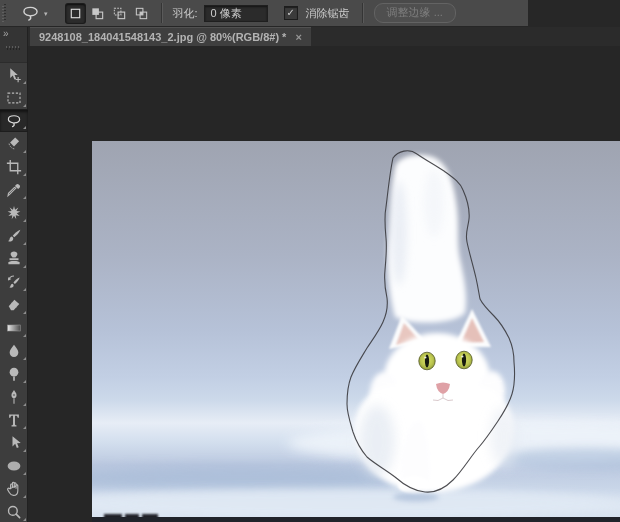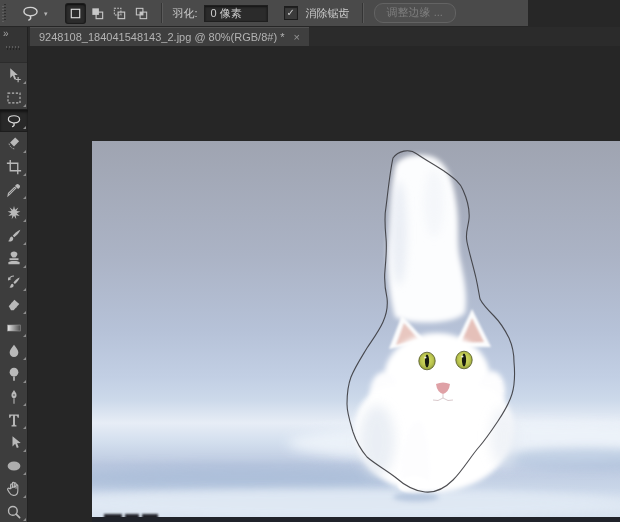--- a/index.html
+++ b/index.html
@@ -28,21 +28,21 @@
   .check-wrap{display:flex;align-items:center;gap:6px;margin-left:16px;}
   .checkbox{width:12px;height:12px;background:#3b3b3b;border:1px solid #1d1d1d;
     box-shadow:inset 0 1px 1px rgba(0,0,0,.5);display:flex;align-items:center;justify-content:center;
     color:#cdcdcd;font-size:10px;line-height:1;}
   .btn-refine{height:18px;padding:0 12px;border-radius:9px;background:#4f4f4f;
     border:1px solid #636363;color:#7e7e7e;font-size:11px;line-height:16px;white-space:nowrap;}
 
   
   .tab-row{position:absolute;left:28px;top:27px;right:0;height:19px;background:#2b2b2b;display:flex;align-items:stretch;}
   .tab{margin-left:2px;background:#3f3f3f;border-top:1px solid #515151;box-sizing:border-box;
-    display:flex;align-items:center;gap:9px;padding:0 9px;font-size:11px;color:#b3b3b3;white-space:nowrap;}
+    display:flex;align-items:center;gap:9px;padding:0 9px;font-size:11px;color:#b3b3b3;white-space:nowrap;font-weight:bold;}
   .tab-close{color:#969696;font-size:11px;line-height:1;}
 
   
   .toolbar{position:absolute;left:0;top:27px;width:28px;bottom:0;background:#3d3d3d;
     border-right:1px solid #212121;box-sizing:border-box;z-index:4;}
   .tb-head{height:35px;position:relative;background:#343434;border-bottom:1px solid #2c2c2c;}
   .collapse{position:absolute;left:3px;top:1px;color:#a5a5a5;font-size:10px;letter-spacing:-1px;}
   .grip-h{position:absolute;left:6px;top:19px;width:15px;height:5px;
     background:repeating-linear-gradient(90deg,#5c5c5c 0 1px,rgba(0,0,0,0) 1px 3px),
                repeating-linear-gradient(90deg,#242424 0 1px,rgba(0,0,0,0) 1px 3px);

